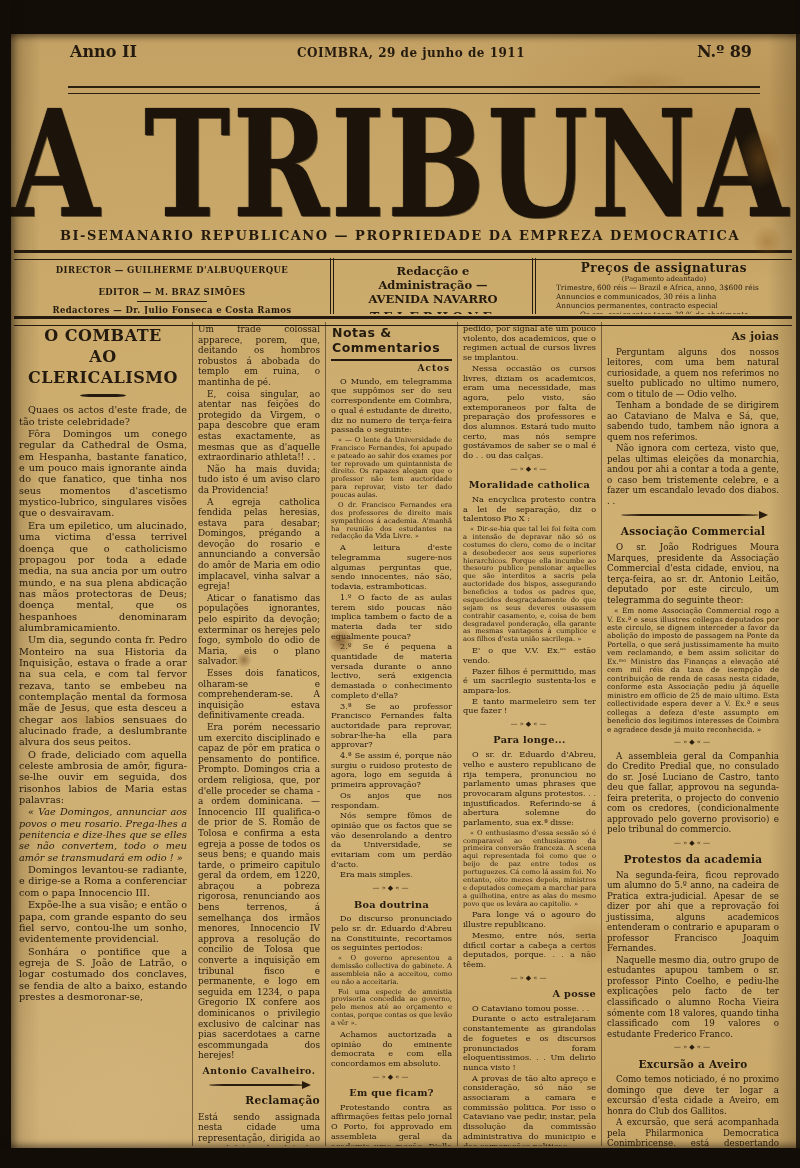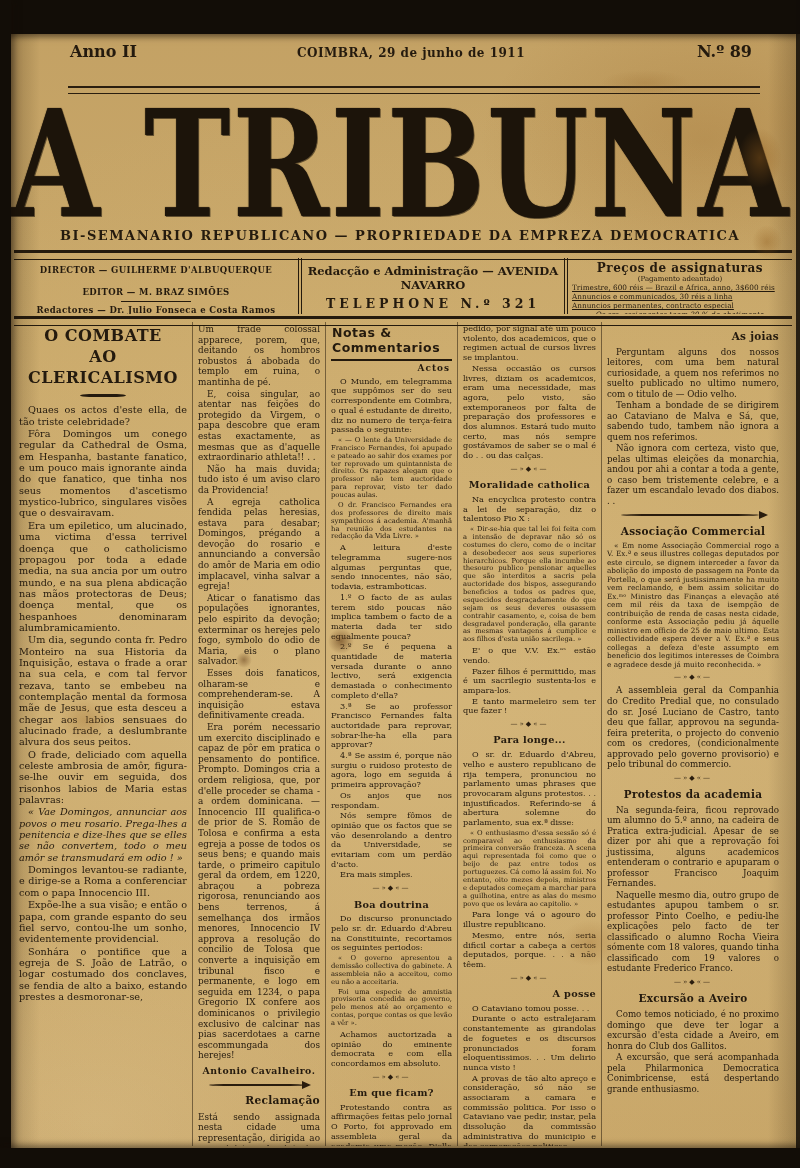--- a/index.html
+++ b/index.html
@@ -38,31 +38,31 @@
     font-size:116px;font-weight:bold;letter-spacing:2px;color:#1c140a;
     transform:scaleY(1.28);transform-origin:50% 20%;
     text-shadow:0 0 1px #1c140a,1px 1px 0 rgba(28,20,10,.55);}
   .subtitle{position:absolute;top:228px;left:0;right:0;text-align:center;z-index:2;
     font-size:13px;font-weight:bold;letter-spacing:1.5px;color:#241a0e;}
   .rule-heavy{position:absolute;left:14px;right:8px;height:6px;border-top:3px solid #241a0d;border-bottom:1px solid #241a0d;z-index:2;}
   .rh1{top:250px;} .rh2{top:316px;}
 
   
   .infobar{position:absolute;top:258px;left:14px;right:8px;height:56px;display:flex;z-index:2;}
-  .ib-cell{padding:3px 4px;overflow:hidden;}
+  .ib-cell{padding:3px 20px;overflow:hidden;}
   .ib-left{width:276px;text-align:center;font-size:8.5px;font-weight:bold;letter-spacing:.4px;}
   .ib-left .l1{margin-top:4px;} .ib-left .l2{margin-top:12px;}
   .ib-left .mini-rule{width:70px;height:1px;background:#241a0d;margin:4px auto 3px;}
   .ib-center{flex:1;text-align:center;border-left:4px double #241a0d;border-right:4px double #241a0d;}
   .ib-center .addr{font-size:11.5px;font-weight:bold;margin-top:3px;}
   .ib-center .tel{font-size:12.5px;font-weight:bold;letter-spacing:4px;margin-top:4px;}
   .ib-right{width:216px;text-align:center;}
   .ib-right .pt{font-size:12px;font-weight:bold;letter-spacing:.5px;}
   .ib-right .ps{font-size:7px;}
-  .ib-right .pl{font-size:7.3px;text-align:left;line-height:1.25;text-decoration:underline;}
+  .ib-right .pl{font-size:7.3px;text-align:left;line-height:1.25;}
   .ib-right .pl.it{font-style:italic;text-align:center;}
 
   
   #columns{position:absolute;top:322px;left:14px;right:8px;bottom:22px;display:flex;z-index:2;overflow:hidden;}
   .col{padding:2px 5px 8px 5px;border-right:1px solid rgba(44,31,14,.55);overflow:hidden;}
   .col:last-child{border-right:none;}
   .col-0{width:168px;font-size:9.7px;line-height:1.17;}
   .col-1{width:122px;font-size:8.9px;line-height:1.19;}
   .col-2{width:121px;font-size:8.1px;line-height:1.2;}
   .col-3{width:133px;font-size:8.1px;line-height:1.2;}
@@ -125,21 +125,21 @@
 
   <div class="rule-heavy rh2"></div>
 
   <div id="columns">
       <div class="col col-0">
         <div class="headline">
           <div>O COMBATE</div>
           <div>AO CLERICALISMO</div>
         </div>
         <div class="headline-rule"></div>
-        <p class="para p">Quaes os actos d'este ella, de tão triste celebridade?</p>
+        <p class="para p">Quaes os actos d'este frade, de tão triste celebridade?</p>
         <p class="para p">Fôra Domingos um conego regular da Cathedral de Osma, em Hespanha, bastante fanatico, e um pouco mais ignorante ainda do que fanatico, que tinha nos seus momentos d'ascetismo mystico-lubrico, singulares visões que o desvairavam.</p>
         <p class="para p">Era um epiletico, um alucinado, uma victima d'essa terrivel doença que o catholicismo propagou por toda a edade media, na sua ancia por um outro mundo, e na sua plena abdicação nas mãos protectoras de Deus; doença mental, que os hespanhoes denominaram alumbramicamiento.</p>
         <p class="para p">Um dia, segundo conta fr. Pedro Monteiro na sua Historia da Inquisição, estava o frade a orar na sua cela, e com tal fervor rezava, tanto se embebeu na contemplação mental da formosa mãe de Jesus, que esta desceu a chegar aos labios sensuaes do alucinado frade, a deslumbrante alvura dos seus peitos.</p>
         <p class="para p">O frade, deliciado com aquella celeste ambrosia de amôr, figura-se-lhe ouvir em seguida, dos risonhos labios de Maria estas palavras:</p>
         <p class="para pi">« Vae Domingos, annunciar aos povos o meu rosario. Prega-lhes a penitencia e dize-lhes que se elles se não convertem, todo o meu amôr se transmudará em odio ! »</p>
         <p class="para p">Domingos levantou-se radiante, e dirige-se a Roma a conferenciar com o papa Innocencio III.</p>
         <p class="para p">Expõe-lhe a sua visão; e então o papa, com grande espanto do seu fiel servo, contou-lhe um sonho, evidentemente providencial.</p>
         <p class="para p">Sonhára o pontifice que a egreja de S. João de Latrão, o logar costumado dos conclaves, se fendia de alto a baixo, estando prestes a desmoronar-se,</p>
       </div>
       <div class="col col-1">
@@ -201,20 +201,21 @@
         <p class="para p">Durante o acto estralejaram constantemente as girandolas de foguetes e os discursos pronunciados foram eloquentissimos. . . Um delirio nunca visto !</p>
         <p class="para p">A provas de tão alto apreço e consideração, só não se associaram a camara e commissão politica. Por isso o Cataviano vae pedir, instar, pela dissolução da commissão administrativa do municipio e das corporações politicas.</p>
       </div>
       <div class="col col-4">
         <div class="sec al-right">As joias</div>
         <p class="para p">Perguntam alguns dos nossos leitores, com uma bem natural curiosidade, a quem nos referimos no suelto publicado no ultimo numero, com o titulo de — Odio velho.</p>
         <p class="para p">Tenham a bondade de se dirigirem ao Cataviano de Malva e Sá, que, sabendo tudo, tambem não ignora a quem nos referimos.</p>
         <p class="para p">Não ignora com certeza, visto que, pelas ultimas eleições da monarchia, andou por ahi a contar a toda a gente, o caso bem tristemente celebre, e a fazer um escandalo levado dos diabos. . .</p>
         <div class="arrow-rule"></div>
         <div class="sec">Associação Commercial</div>
+        <p class="para p">O sr. João Rodrigues Moura Marques, presidente da Associação Commercial d'esta cidade, enviou, na terça-feira, ao sr. dr. Antonio Leitão, deputado por este circulo, um telegramma do seguinte theor:</p>
         <p class="para pq">« Em nome Associação Commercial rogo a V. Ex.ª e seus illustres collegas deputados por este circulo, se dignem interceder a favor da abolição do imposto de passagem na Ponte da Portella, o que será justissimamente ha muito vem reclamando, e bem assim solicitar do Ex.ᵐᵒ Ministro das Finanças a elevação até cem mil réis da taxa de isempção de contribuição de renda de casas nesta cidade, conforme esta Associação pediu já áquelle ministro em officio de 25 de maio ultimo. Esta collectividade espera dever a V. Ex.ª e seus collegas a defeza d'este assumpto em beneficio dos legitimos interesses de Coimbra e agradece desde já muito reconhecida. »</p>
         <div class="orn">—»◆«—</div>
         <p class="para p">A assembleia geral da Companhia do Credito Predial que, no consulado do sr. José Luciano de Castro, tanto deu que fallar, approvou na segunda-feira preterita, o projecto do convenio com os credores, (condicionalmente approvado pelo governo provisorio) e pelo tribunal do commercio.</p>
         <div class="orn">—»◆«—</div>
         <div class="sec">Protestos da academia</div>
         <p class="para p">Na segunda-feira, ficou reprovado um alumno do 5.º anno, na cadeira de Pratica extra-judicial. Apesar de se dizer por ahi que a reprovação foi justissima, alguns academicos entenderam o contrario e apuparam o professor Francisco Joaquim Fernandes.</p>
         <p class="para p">Naquelle mesmo dia, outro grupo de estudantes apupou tambem o sr. professor Pinto Coelho, e pediu-lhe explicações pelo facto de ter classificado o alumno Rocha Vieira sómente com 18 valores, quando tinha classificado com 19 valores o estudante Frederico Franco.</p>
         <div class="orn">—»◆«—</div>
         <div class="sec">Excursão a Aveiro</div>
         <p class="para p">Como temos noticiado, é no proximo domingo que deve ter logar a excursão d'esta cidade a Aveiro, em honra do Club dos Gallitos.</p>

